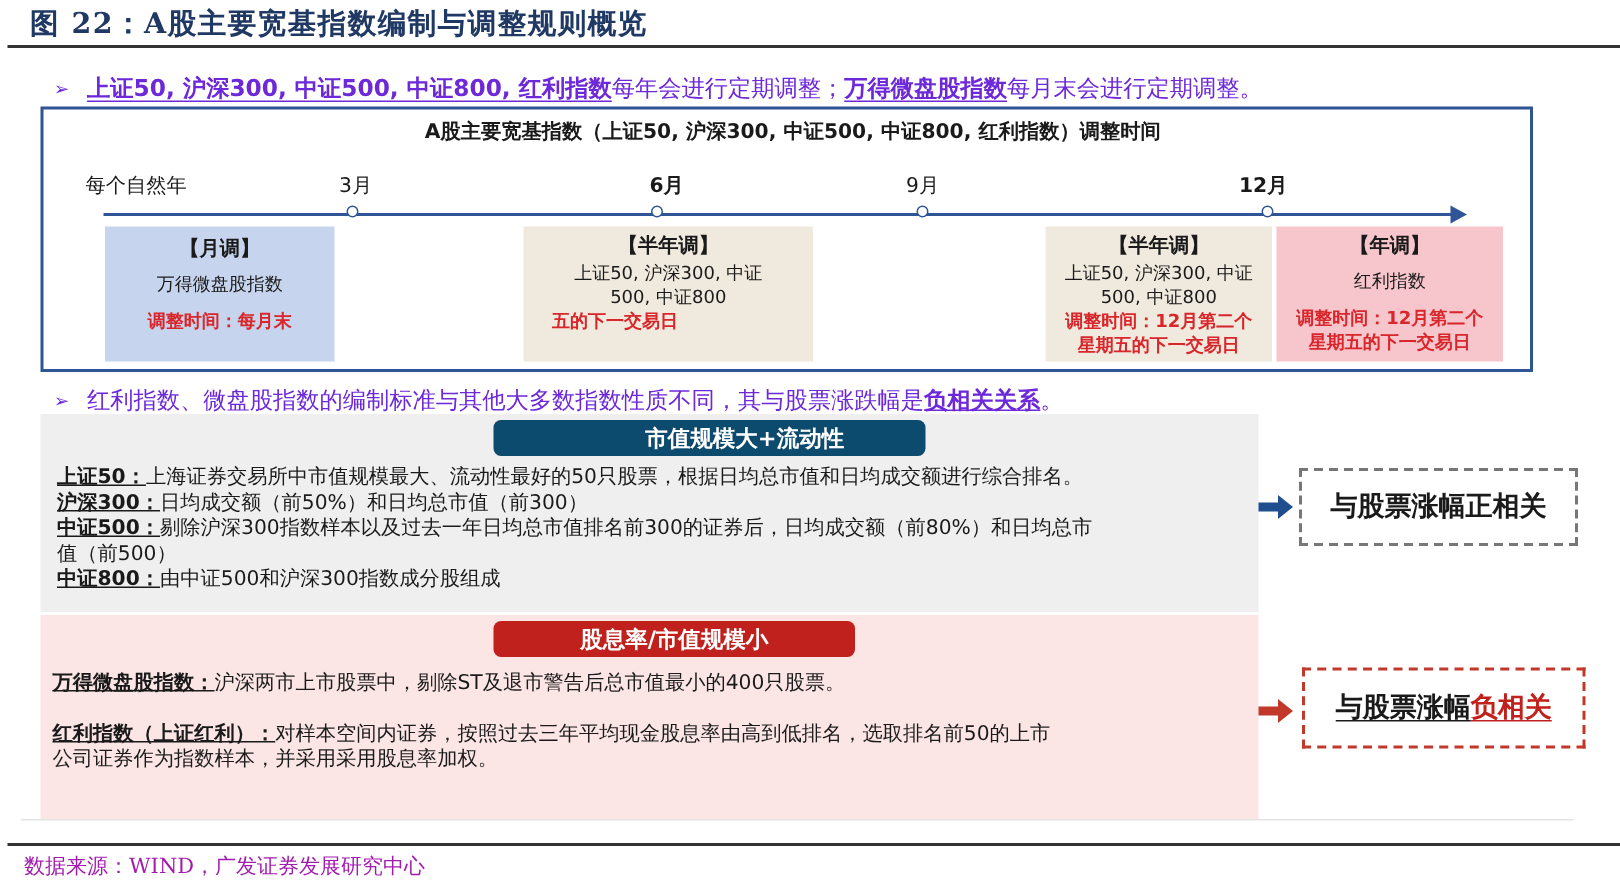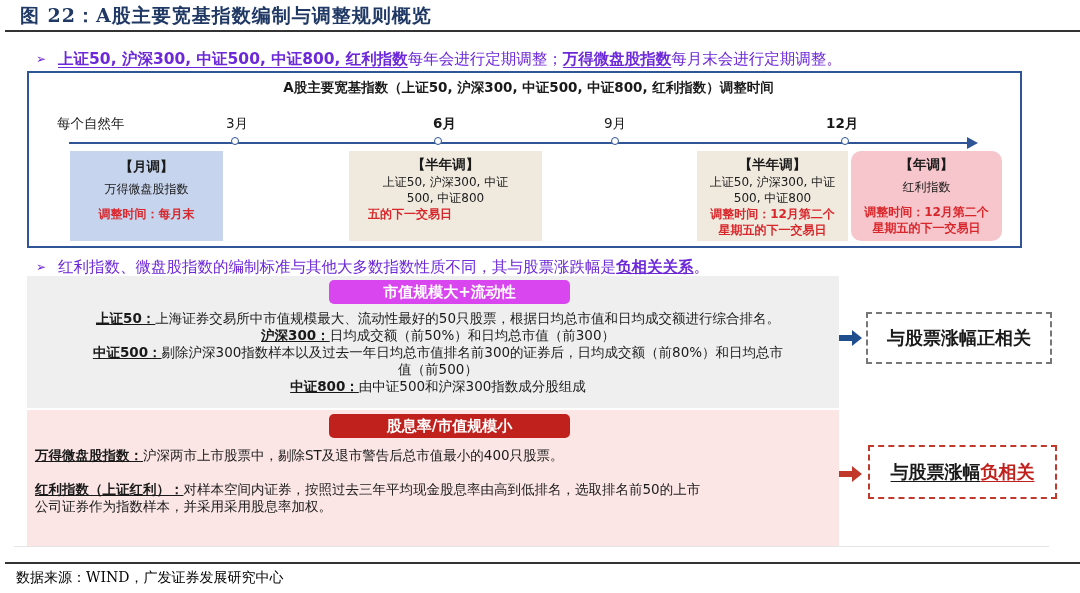--- a/index.html
+++ b/index.html
@@ -24,37 +24,37 @@
   .tl-axis { left:40px; top:69px; width:900px; height:2px; background:#2f5597; }
   .tl-arrow { left:938px; top:64px; width:0; height:0; border-left:11px solid #2f5597; border-top:6px solid transparent; border-bottom:6px solid transparent; }
   .tl-node { width:8px; height:8px; border:1.5px solid #2f5597; background:#fff; border-radius:50%; top:64px; box-sizing:border-box; }
   .tl-label { font-size:13.5px; top:42px; }
   .tl-label.bold { font-weight:bold; }
   .card { top:78px; height:90px; text-align:center; font-size:12px; line-height:16px; box-sizing:border-box; padding-top:3px; }
   .card .ct { font-weight:bold; font-size:13.5px; line-height:20px; }
   .card .red { color:#d9262b; font-weight:bold; }
   .card.blue { background:#c7d4ed; }
   .card.beige { background:#efe9de; }
-  .card.pink { background:#f6c6cc;border-radius:10px; }
+  .card.pink { background:#f6c6cc; }
   .panel-gray { left:27px; top:276px; width:812px; height:132px; background:#efefef; }
   .panel-pink { left:27px; top:410px; width:812px; height:136px; background:#fbe5e5; }
   .pill {
     height:24px; border-radius:5px; color:#fff; font-weight:bold; font-size:15px; line-height:24px; text-align:center;
   }
-  .pill.blue { background:#d946ef; }
+  .pill.blue { background:#0c4a6e;padding-left:47px; }
   .pill.red { background:#c0211d; }
   .desc { font-size:13.5px; line-height:17px; color:#1a1a1a; }
   .outbox { font-weight:bold; font-size:18px; text-align:center; box-sizing:border-box; }
   .outbox.gray { border:2px dashed #777; }
   .outbox.red { border:2.5px dashed #c0392b; }
   .arrow-shaft { height:6px; }
   .arrow-head { width:0; height:0; border-top:8px solid transparent; border-bottom:8px solid transparent; }
   .rule-bottom { left:5px; top:562px; width:1075px; height:1.5px; background:#333; }
   .rule-faint { left:14px; top:546px; width:1035px; height:1px; background:#e4e4e4; }
-  .source { left:16px; top:569px; font-size:14px; color:#000000; font-family:"DejaVu Serif","Liberation Serif",serif; }
+  .source { left:16px; top:569px; font-size:14px; color:#a21caf; font-family:"DejaVu Serif","Liberation Serif",serif; }
 </style>
 </head>
 <body>
 
 <div class="abs fig-title">图 22：A股主要宽基指数编制与调整规则概览</div>
 <div class="abs rule-top"></div>
 
 <div class="abs bullet" style="left:36px; top:49px;">
   <span class="tri">➢</span><span class="b u">上证50, 沪深300, 中证500, 中证800, 红利指数</span><span>每年会进行定期调整；</span><span class="b u">万得微盘股指数</span><span>每月末会进行定期调整。</span>
 </div>
@@ -104,21 +104,21 @@
   </div>
 </div>
 
 <div class="abs bullet" style="left:36px; top:257px;">
   <span class="tri">➢</span><span>红利指数、微盘股指数的编制标准与其他大多数指数性质不同，其与股票涨跌幅是</span><span class="b">负相关关系</span><span>。</span>
 </div>
 
 <div class="abs panel-gray"></div>
 <div class="abs pill blue" style="left:329px; top:280px; width:241px;">市值规模大+流动性</div>
 
-<div class="abs desc" style="left:38px; top:310px; width:800px;text-align:center;">
+<div class="abs desc" style="left:38px; top:310px; width:800px;">
   <div><span class="b">上证50：</span><span>上海证券交易所中市值规模最大、流动性最好的50只股票，根据日均总市值和日均成交额进行综合排名。</span></div>
   <div><span class="b">沪深300：</span><span>日均成交额（前50%）和日均总市值（前300）</span></div>
   <div><span class="b">中证500：</span><span>剔除沪深300指数样本以及过去一年日均总市值排名前300的证券后，日均成交额（前80%）和日均总市</span></div>
   <div>值（前500）</div>
   <div><span class="b">中证800：</span><span>由中证500和沪深300指数成分股组成</span></div>
 </div>
 
 <div class="abs arrow-shaft" style="left:839px; top:335px; width:14px; background:#1f4e8e;"></div>
 <div class="abs arrow-head" style="left:852px; top:330px; border-left:10px solid #1f4e8e;"></div>
 <div class="abs outbox gray" style="left:866px; top:312px; width:186px; height:52px; line-height:48px;">与股票涨幅正相关</div>

